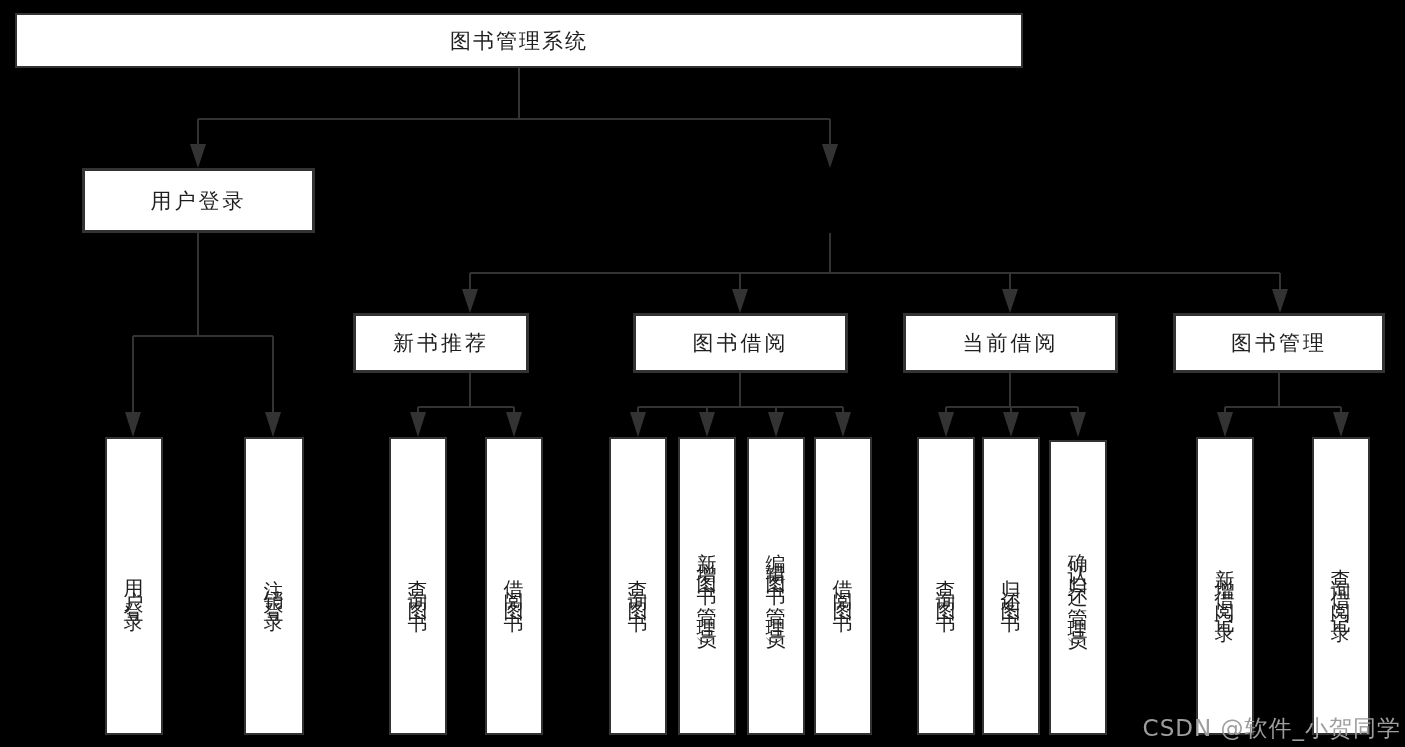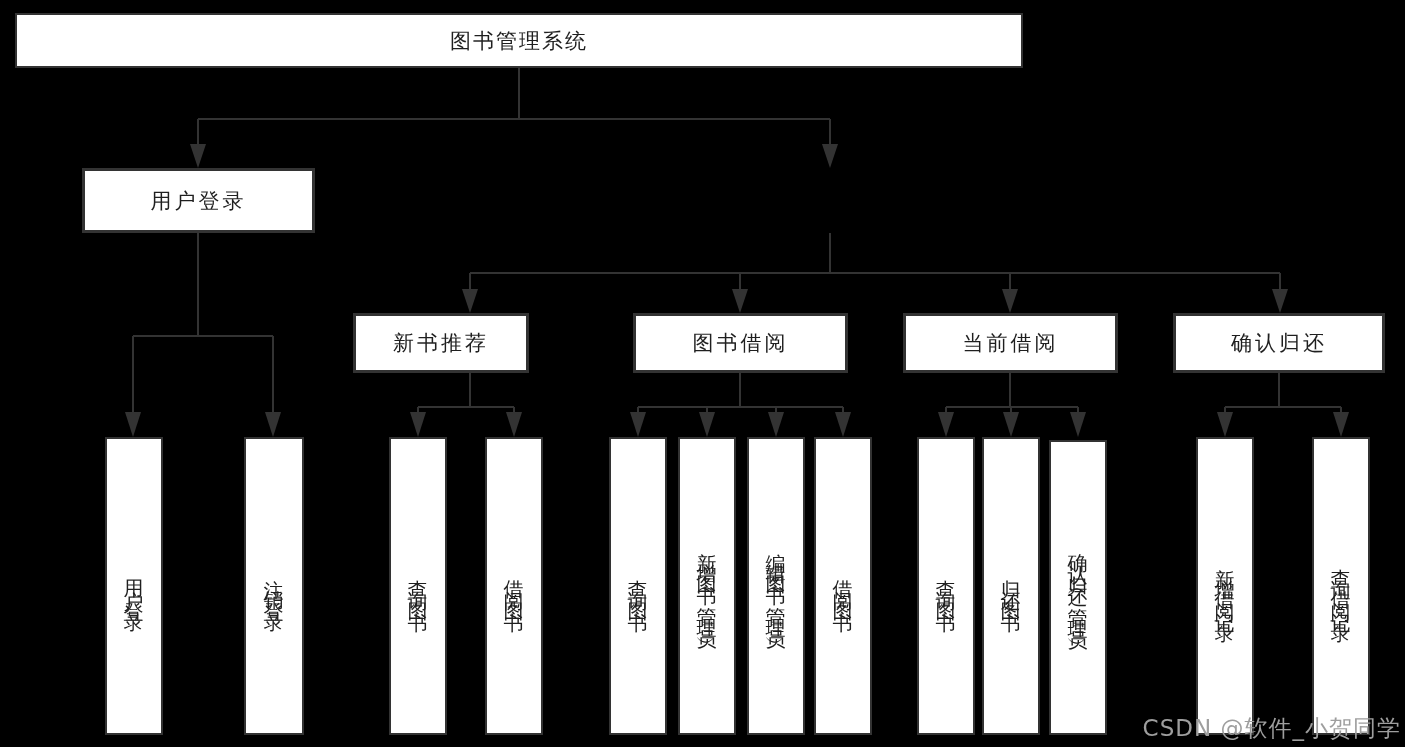--- a/index.html
+++ b/index.html
@@ -76,21 +76,21 @@
   <div class="box box-l3" style="left:353px;top:313px;width:176px;height:60px;">
     <span>新书推荐</span>
   </div>
   <div class="box box-l3" style="left:633px;top:313px;width:215px;height:60px;">
     <span>图书借阅</span>
   </div>
   <div class="box box-l3" style="left:903px;top:313px;width:215px;height:60px;">
     <span>当前借阅</span>
   </div>
   <div class="box box-l3" style="left:1173px;top:313px;width:212px;height:60px;">
-    <span>确认归还</span>
+    <span>图书管理</span>
   </div>
 
   <div class="box box-v" style="left:105px;top:437px;width:58px;height:298px;">
     <span class="vtext">用户登录</span>
   </div>
   <div class="box box-v" style="left:244px;top:437px;width:60px;height:298px;">
     <span class="vtext">注销登录</span>
   </div>
 
   <div class="box box-v" style="left:389px;top:437px;width:58px;height:298px;">

